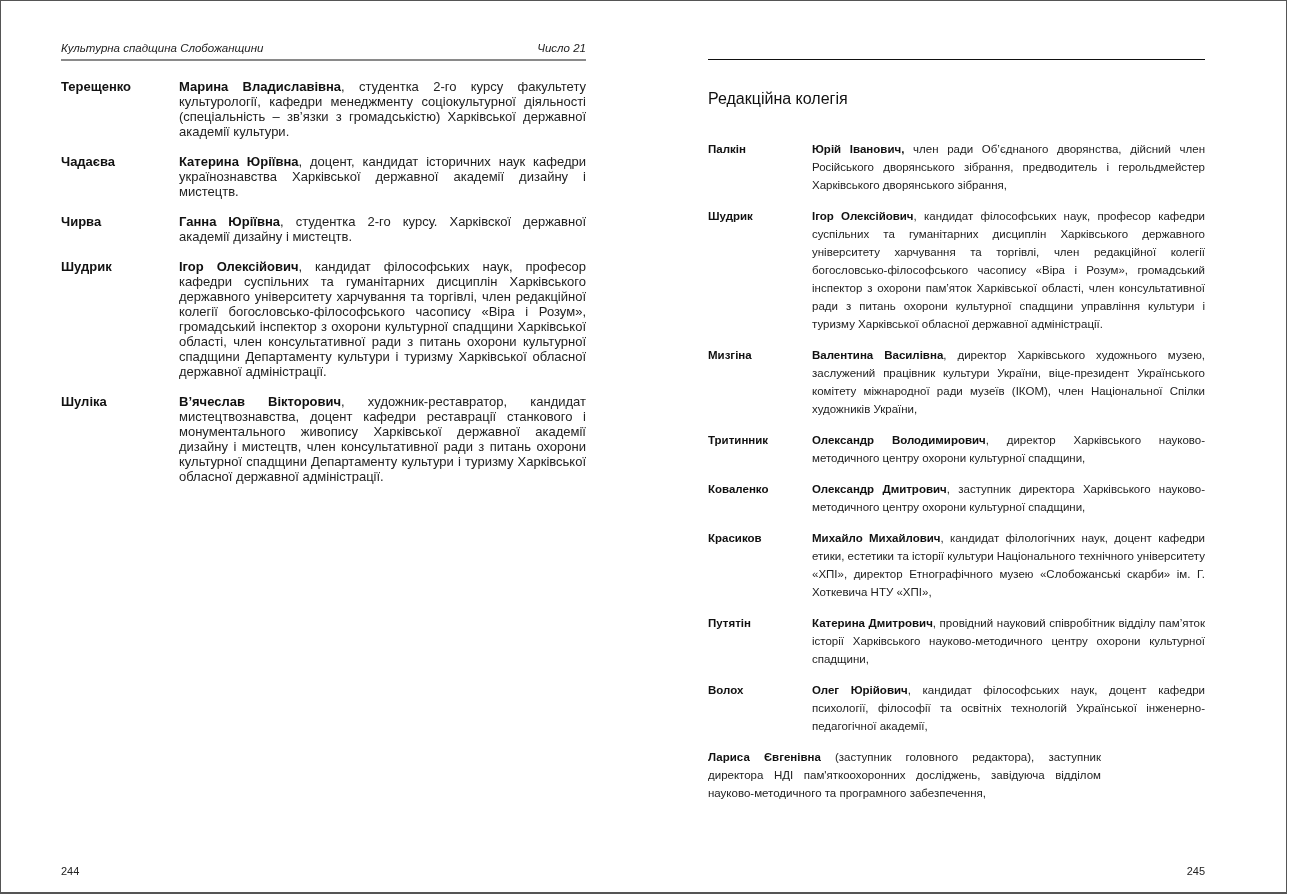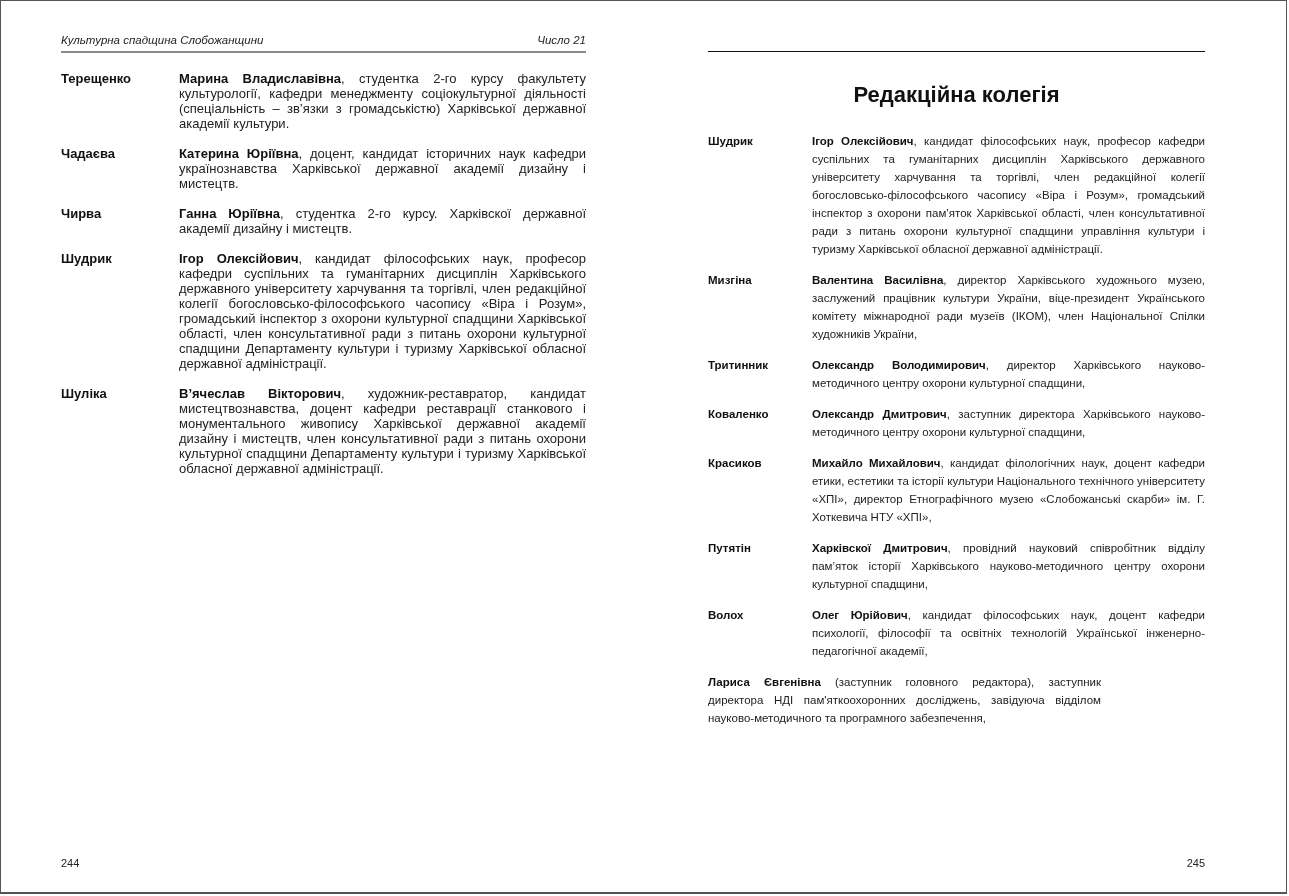--- a/index.html
+++ b/index.html
@@ -1,29 +1,29 @@
 <!DOCTYPE html>
 <html><head>
   <meta charset="utf-8">
   <style>
     html, body { margin: 0; padding: 0; background: #ffffff; }
     body { width: 1289px; height: 896px; position: relative; overflow: hidden; font-family: "Liberation Sans", sans-serif; color: #1a1a1a; }
     .spread { position: absolute; left: 0; top: 0; width: 1287px; height: 894px; border: 1px solid #555555; border-bottom-width: 2px; box-sizing: border-box; background: #ffffff; }
 
-    .page { position: absolute; top: 4px; height: 794px; }
+    .page { position: absolute; top: 12px; height: 794px; }
     .page-left { left: 60px; width: 525px; }
     .page-right { left: 707px; width: 497px; }
 
     .running-head { position: absolute; top: 29px; left: 0; right: 0; height: 17px; font-size: 11.5px; font-style: italic; color: #222; }
     .running-head .rh-left { position: absolute; left: 0; top: 0; }
     .running-head .rh-right { position: absolute; right: 0; top: 0; }
     .rule-left { position: absolute; top: 46px; left: 0; right: 0; height: 2px; background: #8a8a8a; }
     .rule-right { position: absolute; top: 46px; left: 0; right: 0; height: 1px; background: #111; }
 
-    .section-title { position: absolute; top: 77px; left: 0; right: 0; text-align: center; font-size: 22px; font-weight: bold; color: #111; }
+    .section-title { position: absolute; top: 77px; left: 0; right: 0; font-size: 16px; font-weight: normal; color: #111; }
 
     .entries { position: absolute; left: 0; right: 0; }
     .page-left .entries { top: 66px; }
     .page-right .entries { top: 127px; }
 
     .entry { position: relative; display: flex; }
     .entry .surname { flex: 0 0 auto; font-weight: bold; color: #111; }
     .entry .desc { text-align: justify; color: #222; }
     .entry .desc b { color: #111; }
 
@@ -77,20 +77,24 @@
     <div class="page-number">244</div>
   </div>
 
   <div class="page page-right">
     <div class="rule-right"></div>
 
     <div class="section-title">Редакційна колегія</div>
 
     <div class="entries">
       <div class="entry">
+        <div class="surname">Палкін</div>
+        <div class="desc"><b>Юрій Іванович,</b><span> член ради Об’єднаного дворянства, дійсний член Російського дворянського зібрання, предводитель і герольдмейстер Харківського дворянського зібрання,</span></div>
+      </div>
+      <div class="entry">
         <div class="surname">Шудрик</div>
         <div class="desc"><b>Ігор Олексійович</b><span>, кандидат філософських наук, професор кафедри суспільних та гуманітарних дисциплін Харківського державного університету харчування та торгівлі, член редакційної колегії богословсько-філософського часопису «Віра і Розум», громадський інспектор з охорони пам’яток Харківської області, член консультативної ради з питань охорони культурної спадщини управління культури і туризму Харківської обласної державної адміністрації.</span></div>
       </div>
       <div class="entry">
         <div class="surname">Мизгіна</div>
         <div class="desc"><b>Валентина Василівна</b><span>, директор Харківського художнього музею, заслужений працівник культури України, віце-президент Українського комітету міжнародної ради музеїв (ІКОМ), член Національної Спілки художників України,</span></div>
       </div>
       <div class="entry">
         <div class="surname">Тритинник</div>
         <div class="desc"><b>Олександр Володимирович</b><span>, директор Харківського науково-методичного центру охорони культурної спадщини,</span></div>
@@ -98,21 +102,21 @@
       <div class="entry">
         <div class="surname">Коваленко</div>
         <div class="desc"><b>Олександр Дмитрович</b><span>, заступник директора Харківського науково-методичного центру охорони культурної спадщини,</span></div>
       </div>
       <div class="entry">
         <div class="surname">Красиков</div>
         <div class="desc"><b>Михайло Михайлович</b><span>, кандидат філологічних наук, доцент кафедри етики, естетики та історії культури Національного технічного університету «ХПІ», директор Етнографічного музею «Слобожанські скарби» ім. Г. Хоткевича НТУ «ХПІ»,</span></div>
       </div>
       <div class="entry">
         <div class="surname">Путятін</div>
-        <div class="desc"><b>Харківскої Дмитрович</b><span>, провідний науковий співробітник відділу пам’яток історії Харківського науково-методичного центру охорони культурної спадщини,</span></div>
+        <div class="desc"><b>Катерина Дмитрович</b><span>, провідний науковий співробітник відділу пам’яток історії Харківського науково-методичного центру охорони культурної спадщини,</span></div>
       </div>
       <div class="entry">
         <div class="surname">Волох</div>
         <div class="desc"><b>Олег Юрійович</b><span>, кандидат філософських наук, доцент кафедри психології, філософії та освітніх технологій Української інженерно-педагогічної академії,</span></div>
       </div>
       <div class="entry">
         <div class="desc"><b>Лариса Євгенівна</b><span> (заступник головного редактора), заступник директора НДІ пам'яткоохоронних досліджень, завідуюча відділом науково-методичного та програмного забезпечення,</span></div>
       </div>
     </div>
 

